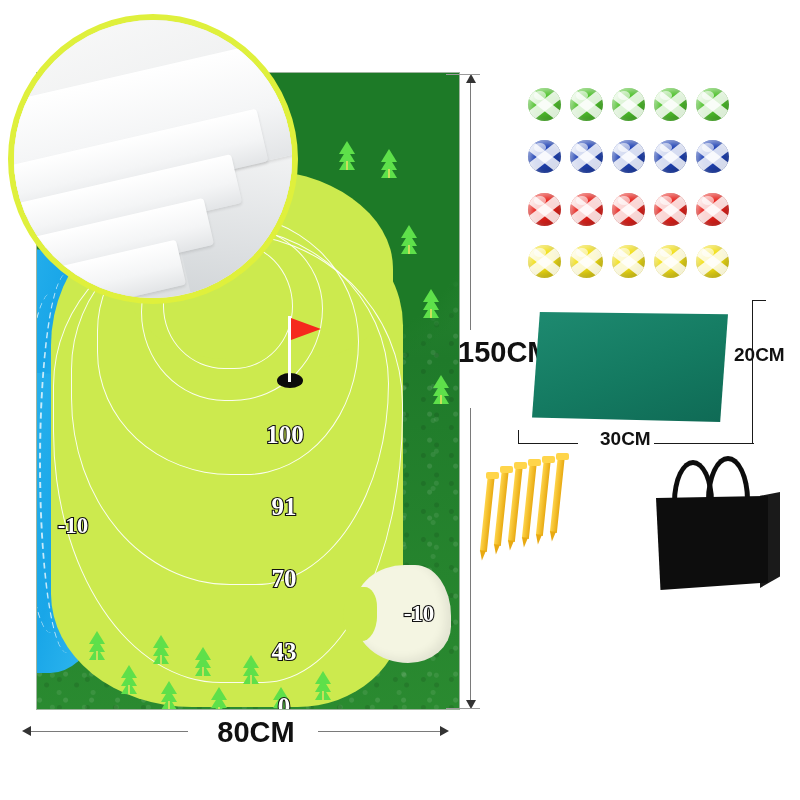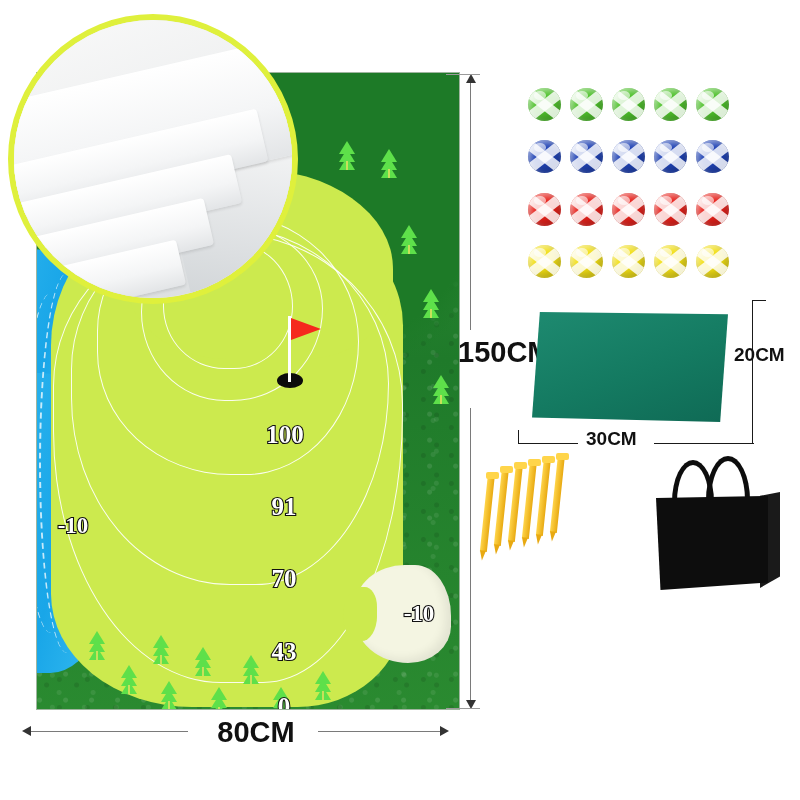--- a/index.html
+++ b/index.html
@@ -166,21 +166,21 @@
     background: rgba(255,255,255,.6); border-radius:50%;
   }
 
   
   .green-mat {
     position: absolute; left: 532px; top: 312px; width: 196px; height: 110px;
     background: linear-gradient(160deg,#1e8a70 0%, #147a61 55%, #0f6a55 100%);
     clip-path: polygon(4% 0%, 100% 2%, 96% 100%, 0% 96%);
     box-shadow: 0 3px 5px rgba(0,0,0,.18);
   }
-  .lbl-30 { left: 586px; top: 428px; font-size: 19px; }
+  .lbl-30 { left: 600px; top: 428px; font-size: 19px; }
   .lbl-20 { left: 734px; top: 344px; font-size: 19px; }
   .bracket { position:absolute; background:#1a1a1a; }
 
   
   .stakes { position: absolute; left: 486px; top: 452px; width: 96px; height: 102px; }
   .stake {
     position: absolute; width: 7px; height: 78px;
     background: linear-gradient(90deg,#f0b81e 0%, #ffd champagne 0%, #ffd54a 40%, #e8a911 100%);
     border-radius: 2px 2px 0 0;
     transform-origin: top center;

